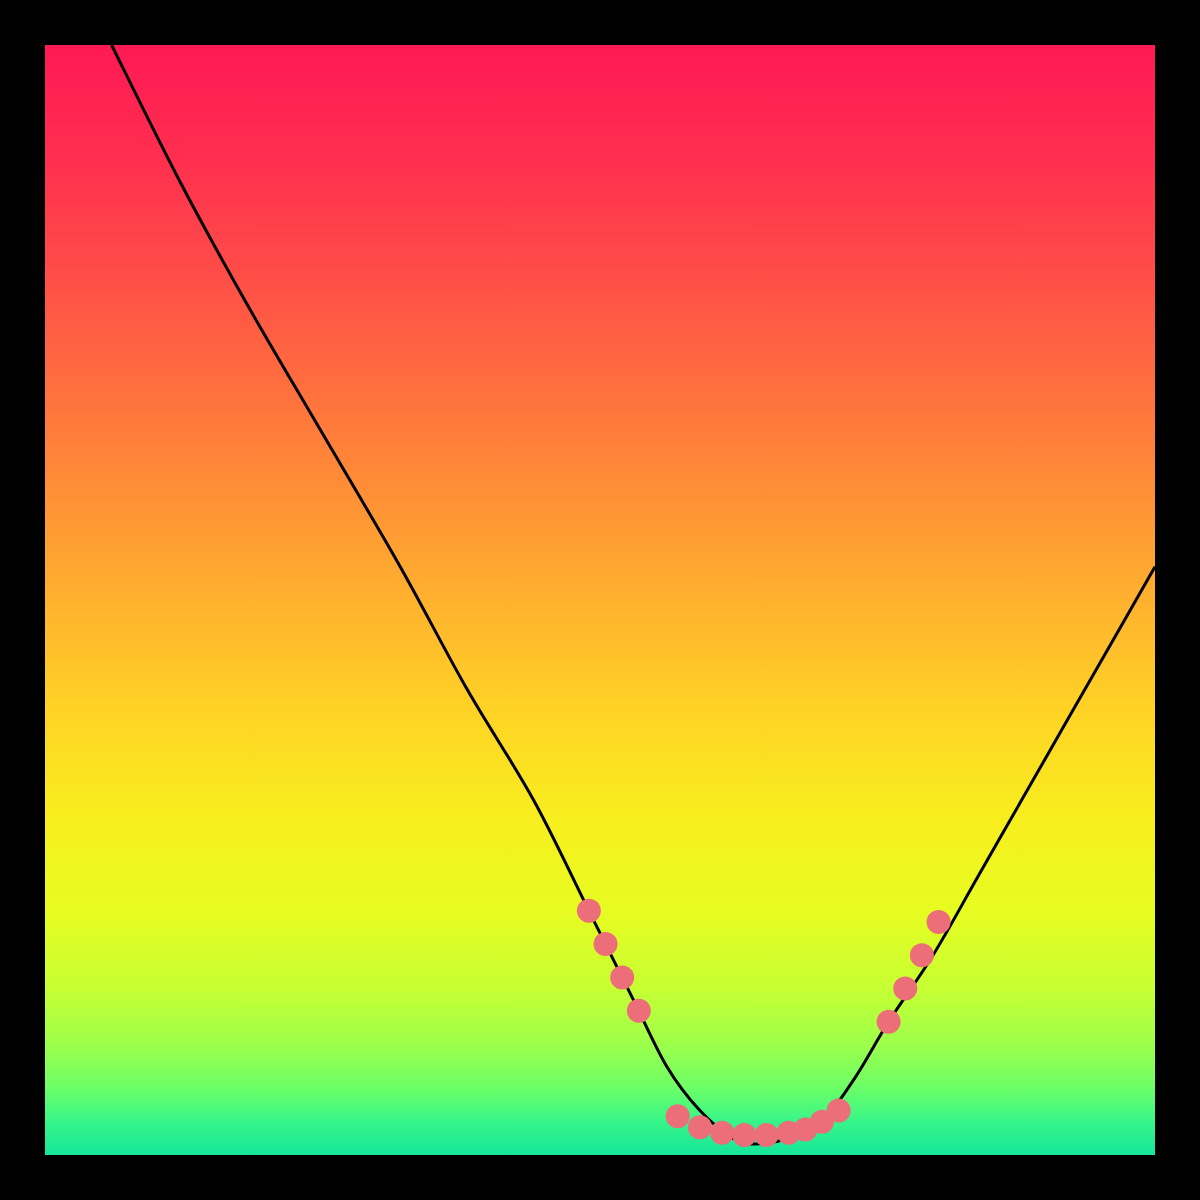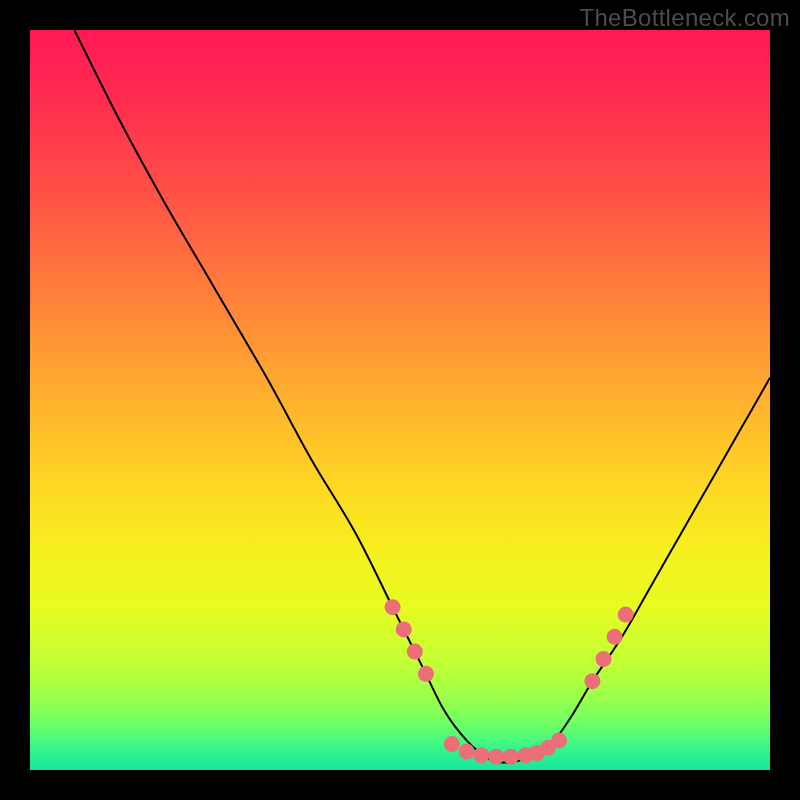--- a/index.html
+++ b/index.html
@@ -33,21 +33,20 @@
     top: 30px;
     width: 740px;
     height: 740px;
     display: block;
   }
 </style>
 </head>
 <body>
 
 <div class="outer">
-  <div class="watermark">TheBottleneck.com</div>
 
   <svg class="plot" viewBox="0 0 740 740" preserveAspectRatio="none">
     <defs>
       <linearGradient id="bg-grad" x1="0" y1="0" x2="0" y2="1">
           <stop offset="0%" stop-color="#ff1955"></stop>
           <stop offset="10%" stop-color="#ff2e4f"></stop>
           <stop offset="20%" stop-color="#ff4b48"></stop>
           <stop offset="30%" stop-color="#ff6c3f"></stop>
           <stop offset="40%" stop-color="#ff8e36"></stop>
           <stop offset="50%" stop-color="#ffb12e"></stop>

